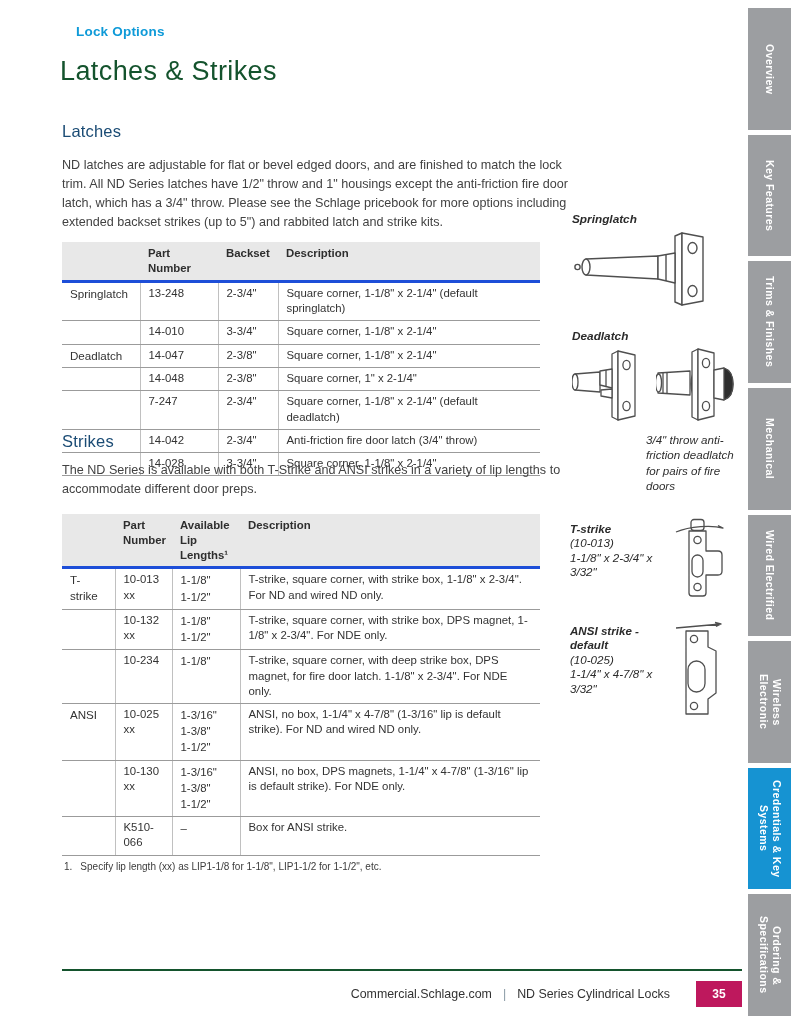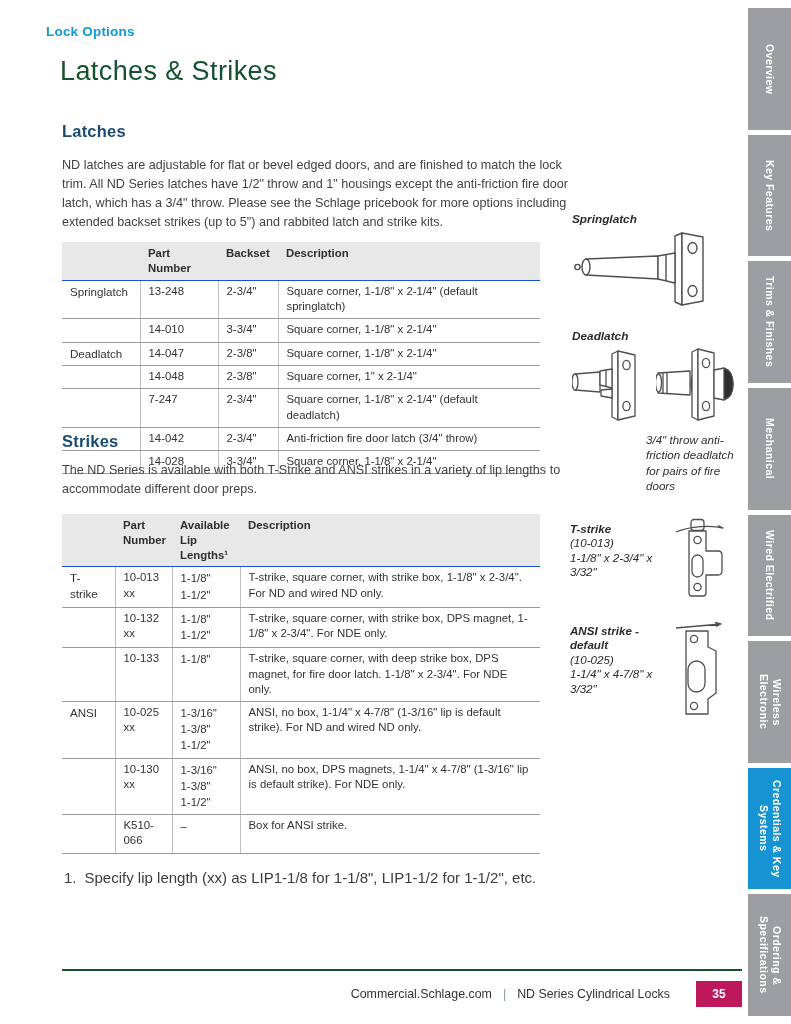--- a/index.html
+++ b/index.html
@@ -1,41 +1,41 @@
 <!DOCTYPE html>
 <html><head>
 <meta charset="utf-8">
 <style>
   * { margin:0; padding:0; box-sizing:border-box; }
   html,body { background:#fff; }
   body { font-family:"Liberation Sans", sans-serif; color:#424242; }
   .page { position:relative; width:791px; height:1024px; background:#fff; overflow:hidden; }
 
   
-  .eyebrow { position:absolute; left:46px; top:24px; font-size:13.5px; font-weight:bold; color:#0e9ad8; letter-spacing:.2px; }
+  .eyebrow { position:absolute; left:76px; top:24px; font-size:13.5px; font-weight:bold; color:#0e9ad8; letter-spacing:.2px; }
   .title { position:absolute; left:60px; top:56px; font-size:27px; font-weight:400; color:#14532d; letter-spacing:.4px; }
-  .sec-heading { position:absolute; left:62px; font-size:16.5px; font-weight:bold; color:#1a4b74; letter-spacing:.2px; }
+  .sec-heading { position:absolute; left:62px; font-size:16.5px; font-weight:normal; color:#1a4b74; letter-spacing:.2px; }
   .sec-latches { top:122px; }
   .sec-strikes { top:432px; }
   .intro { position:absolute; left:62px; width:514px; font-size:12.6px; line-height:1.5; color:#424242; }
   .intro-latches { top:156px; }
   .intro-strikes { top:461px; }
 
   
   table { border-collapse:collapse; table-layout:fixed; font-size:11.4px; color:#333; }
   .tbl-latches { position:absolute; left:62px; top:242px; width:478px; }
   .strikes-block { position:absolute; left:62px; top:514px; width:478px; }
   .strikes-block table { width:478px; }
   thead th { background:#e8e8e8; text-align:left; font-weight:bold; color:#2e2e2e;
-             padding:4px 8px; border-bottom:1px solid #1d4ed8; line-height:1.3; vertical-align:top; }
+             padding:4px 8px; border-bottom:3px solid #1d4ed8; line-height:1.3; vertical-align:top; }
   tbody td { padding:3px 8px 4px 8px; border-bottom:1px solid #9b9b9b; vertical-align:top; line-height:1.34; }
   tbody td:not(:last-child) { border-right:1px solid #c0c0c0; }
   td.grp { font-size:11.6px; }
   td.lips div { line-height:1.42; }
-  .footnote { margin-top:15px; font-size:15px; color:#3c3c3c; padding-left:2px; }
+  .footnote { margin-top:5px; font-size:10px; color:#3c3c3c; padding-left:2px; }
   .footnote .mark { margin-right:8px; }
 
   
   .fig { position:absolute; }
   .fig-label { font-size:11.8px; font-weight:bold; font-style:italic; color:#2b2b2b; }
   .fig-latches { left:572px; top:212px; width:172px; }
   .dl-row { display:flex; gap:2px; margin-top:3px; }
   .dl-caption { margin:8px 0 0 74px; width:96px; font-size:11.6px; font-style:italic; line-height:1.32; color:#2e2e2e; }
   .fig-strike { left:570px; display:flex; width:178px; }
   .fig-tstrike { top:518px; }
@@ -168,21 +168,21 @@
           <td>10-132 xx</td>
           <td class="lips">
             <div>1-1/8"</div>
               <div>1-1/2"</div>
               <div></div>
           </td>
           <td>T-strike, square corner, with strike box, DPS magnet, 1-1/8" x 2-3/4". For NDE only.</td>
         </tr>
         <tr>
           <td class="grp"></td>
-          <td>10-133</td>
+          <td>10-234</td>
           <td class="lips">
             <div>1-1/8"</div>
               <div></div>
               <div></div>
           </td>
           <td>T-strike, square corner, with deep strike box, DPS magnet, for fire door latch. 1-1/8" x 2-3/4". For NDE only.</td>
         </tr>
         <tr>
           <td class="grp">ANSI</td>
           <td>10-025 xx</td>

